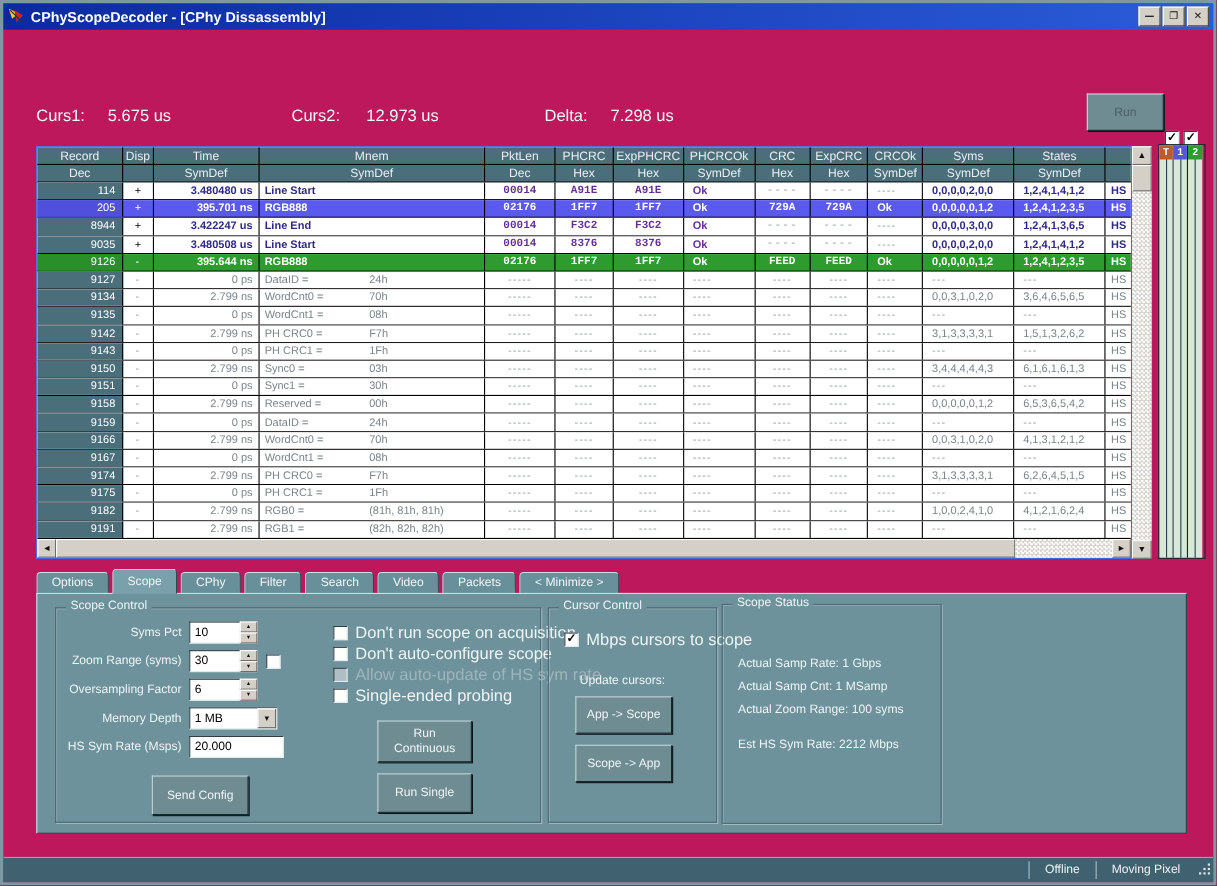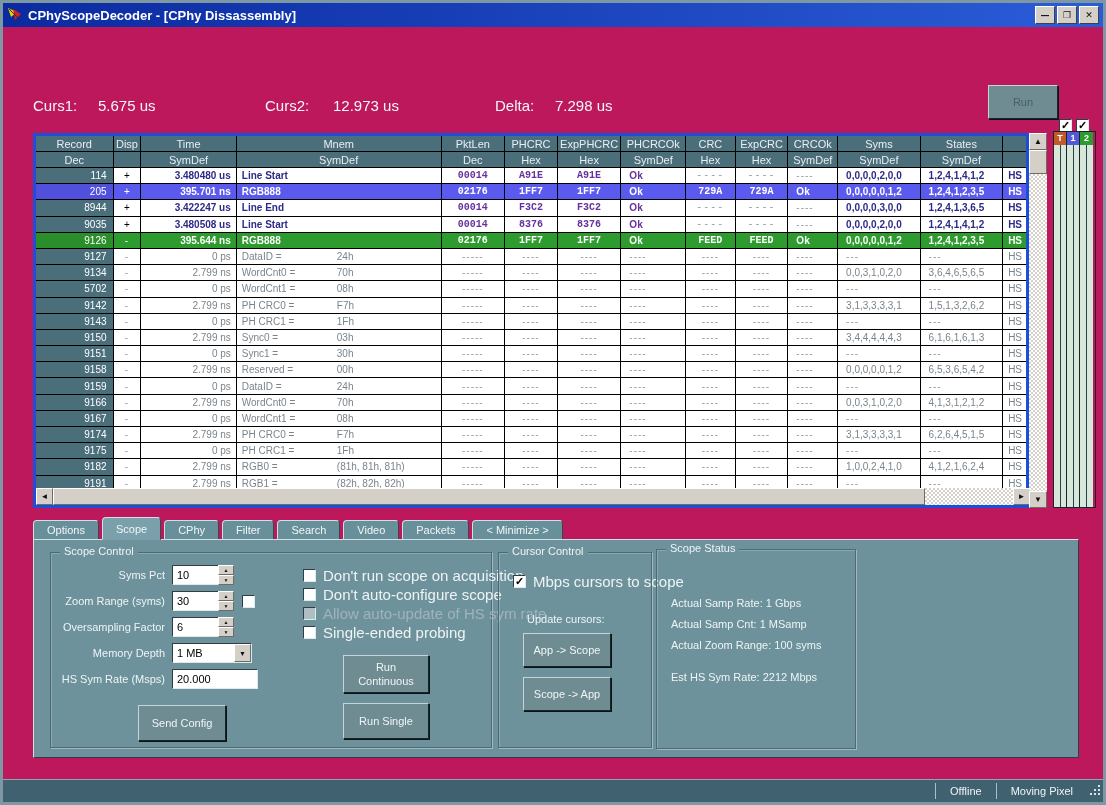--- a/index.html
+++ b/index.html
@@ -51,21 +51,21 @@
     border:1px solid;border-color:#2e3e44 #dfeaec #dfeaec #2e3e44;
     font-size:11px;line-height:11px;text-align:center;color:#000;font-weight:bold;
     flex:none;
   }
   .cb.dis{background:#aebec2;}
   #hdr-cb1{position:absolute;left:1056px;top:116px;}
   #hdr-cb2{position:absolute;left:1073px;top:116px;}
   
   #grid{
     position:absolute;left:30px;top:130px;width:996px;height:375px;
-    background:#fff;border:3px solid #1d4ed8;box-sizing:border-box;font-size:10px;
+    background:#fff;border:1px solid #1d4ed8;box-sizing:border-box;font-size:10px;
   }
   .grid-row{display:flex;height:16.2px;border-bottom:1px solid #000;box-sizing:border-box;background:#fff;}
   .hdr-row{height:16px;background:#4b6e7b;}
   .gc{
     box-sizing:border-box;border-right:1px solid #000;overflow:hidden;white-space:nowrap;
     display:flex;align-items:center;
   }
   .hdr-row .gc{color:#e9eef2;font-size:11px;justify-content:center;}
   .c0{width:78px}.c1{width:28px;justify-content:center}.c2{width:96px;justify-content:flex-end;padding-right:5px}
   .c3{width:206px;padding-left:5px}.c4{width:64px;justify-content:center}.c5{width:53px;justify-content:center}
@@ -363,21 +363,21 @@
         <div class="gc c6 dash">----</div>
         <div class="gc c7 dash">----</div>
         <div class="gc c8 dash">----</div>
         <div class="gc c9 dash">----</div>
         <div class="gc c10 dash">----</div>
         <div class="gc c11">0,0,3,1,0,2,0</div>
         <div class="gc c12">3,6,4,6,5,6,5</div>
         <div class="gc c13">HS</div>
       </div>
       <div class="grid-row det">
-        <div class="gc c0 rec">5702</div>
+        <div class="gc c0 rec">9135</div>
         <div class="gc c1 dash">-</div>
         <div class="gc c2">0 ps</div>
         <div class="gc c3">
           <span class="mn-name">WordCnt1 =</span>
           <span>08h</span>
         </div>
         <div class="gc c4 dash">-----</div>
         <div class="gc c5 dash">----</div>
         <div class="gc c6 dash">----</div>
         <div class="gc c7 dash">----</div>

